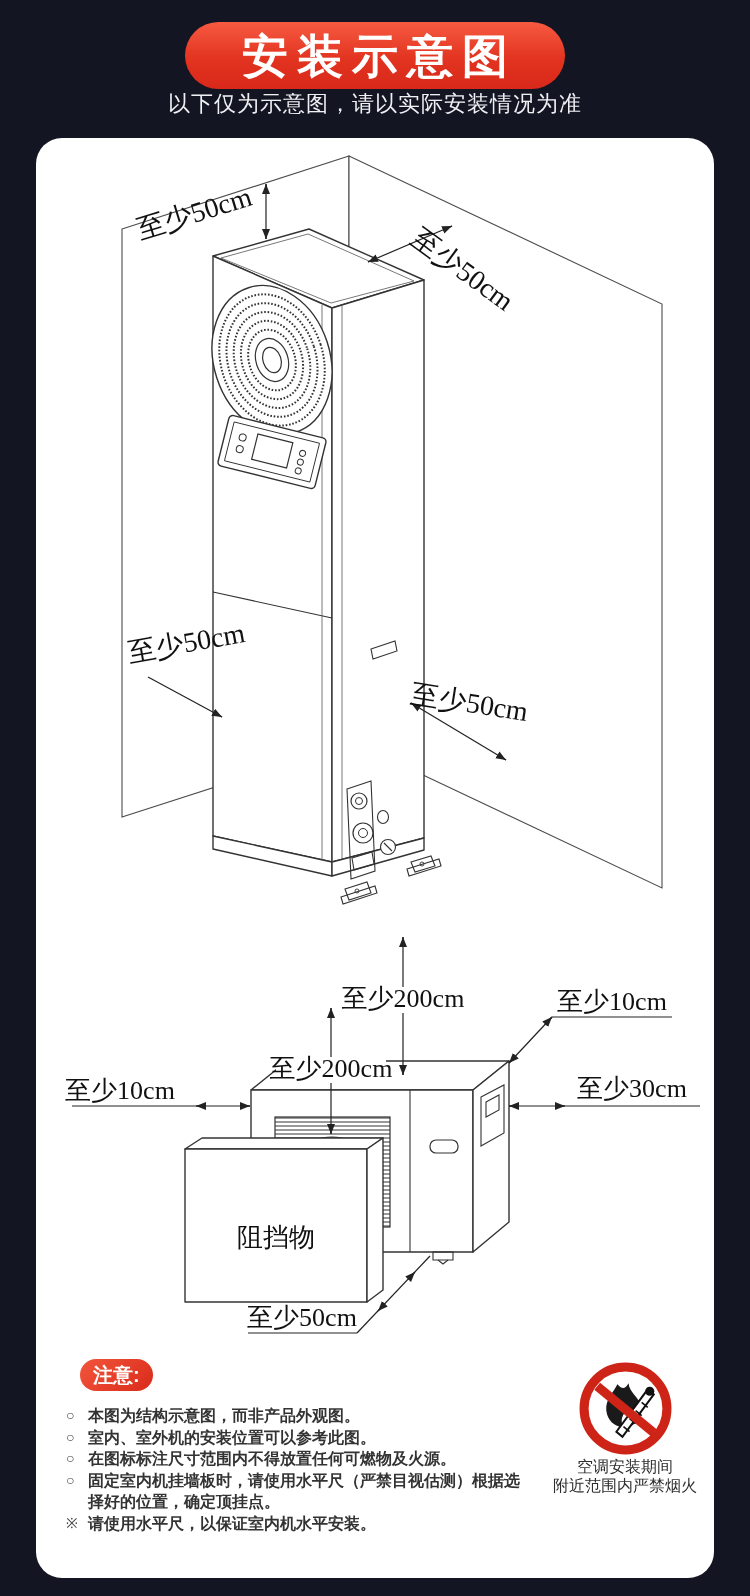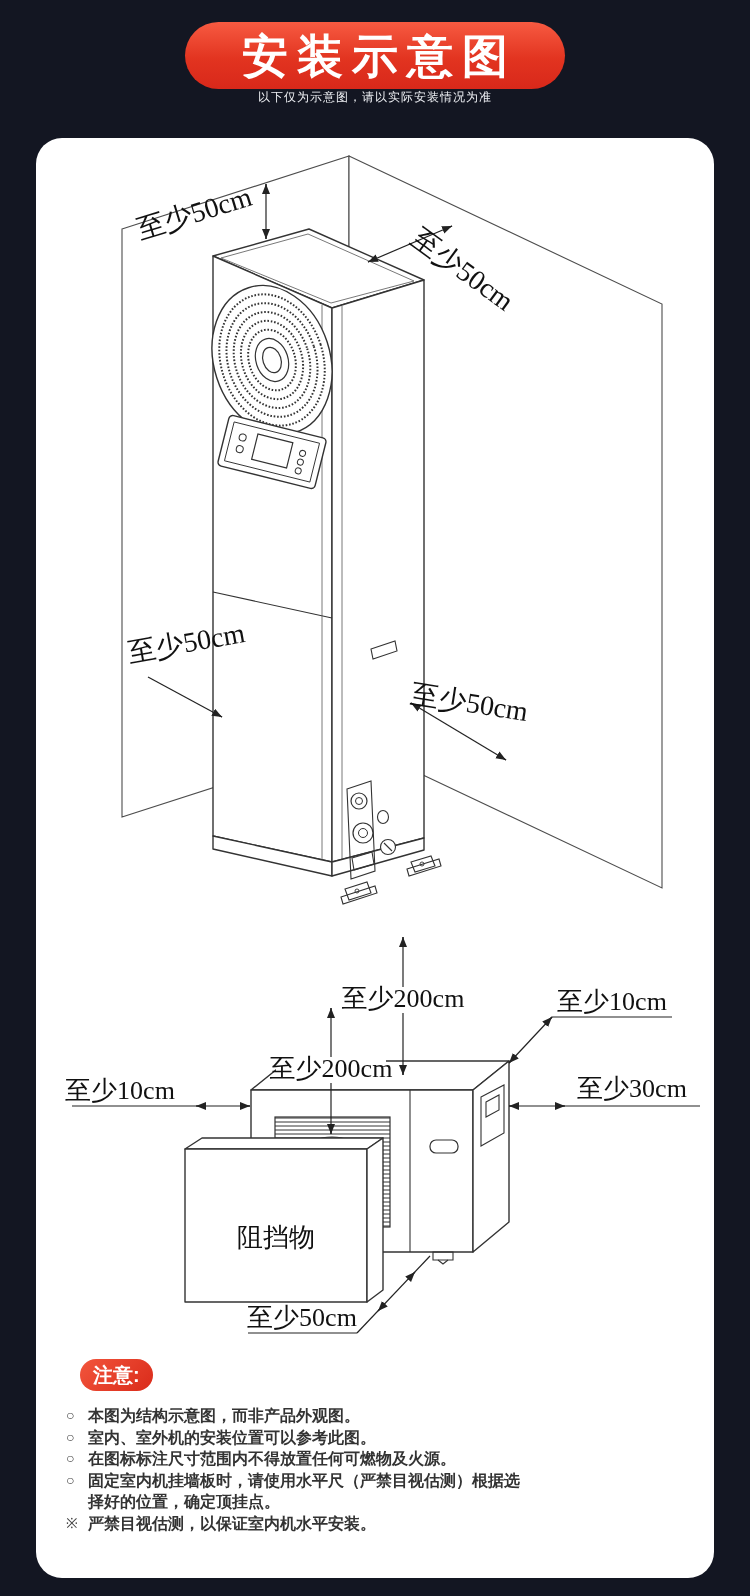--- a/index.html
+++ b/index.html
@@ -4,21 +4,21 @@
 <style>
   html,body{margin:0;padding:0;background:#131622;}
   #page{position:relative;width:750px;height:1596px;background:#131622;overflow:hidden;
         font-family:"Liberation Sans",sans-serif;}
   
   #banner{position:absolute;left:185px;top:10px;width:380px;height:67px;border-radius:34px;
           background:linear-gradient(180deg,#f75a41 0%,#e23420 55%,#d8281a 100%);
           display:flex;align-items:center;justify-content:center;margin-top:12px;}
   #banner .t{color:#fff;font-size:46px;font-weight:bold;letter-spacing:9px;text-indent:9px;line-height:1;}
   #subtitle{position:absolute;left:0;top:89px;width:750px;text-align:center;color:#eef0f4;
-            font-size:12px;letter-spacing:1px;}
+            font-size:22px;letter-spacing:1px;}
   
   #card{position:absolute;left:36px;top:138px;width:678px;height:1440px;background:#fff;border-radius:26px;}
   
   #diagrams{position:absolute;left:0;top:0;width:750px;height:1596px;}
   
   #notice-badge{position:absolute;left:80px;top:1359px;padding:4px 13px;border-radius:16px;
          background:linear-gradient(135deg,#f2553c 0%,#da2b1a 100%);color:#fff;font-size:20px;
          font-weight:bold;line-height:1.2;}
   #notice-list{position:absolute;left:66px;top:1405px;width:456px;}
   .nrow{display:flex;align-items:flex-start;color:#333;font-size:16px;line-height:21.5px;}
@@ -216,18 +216,30 @@
     <div class="nrow">
       <span class="b">○</span>
       <span class="x">在图标标注尺寸范围内不得放置任何可燃物及火源。</span>
     </div>
     <div class="nrow">
       <span class="b">○</span>
       <span class="x">固定室内机挂墙板时，请使用水平尺（严禁目视估测）根据选择好的位置，确定顶挂点。</span>
     </div>
     <div class="nrow">
       <span class="b">※</span>
-      <span class="x">严禁目视估测，以保证室内机水平安装。</span>
+      <span class="x">请使用水平尺，以保证室内机水平安装。</span>
     </div>
   </div>
 
+  <div id="fire">
+    <svg width="97" height="97" viewBox="0 0 96 96">
+      <circle cx="48" cy="48" r="41" fill="#fff" stroke="#ce2418" stroke-width="9"></circle>
+      <path d="M40,24 C35,34 28,39 29,50 C30,60 38,67 46,66 C43,61 44,56 48,51 C52,56 56,59 54,65 C61,61 66,53 63,44 C60,36 52,32 51,23 C48,29 44,29 40,24 Z" fill="#1a1a1a"></path>
+      <path d="M39,71 L70,29 L76,34 L45,76 Z" fill="#fff" stroke="#111" stroke-width="2"></path>
+      <path d="M46,66 L52,71 M52,58 L58,63 M58,50 L64,55 M64,42 L70,47" stroke="#111" stroke-width="1.6"></path>
+      <circle cx="72" cy="31" r="4.5" fill="#111"></circle>
+      <line x1="20" y1="26" x2="76" y2="72" stroke="#ce2418" stroke-width="9"></line>
+    </svg>
+    <div class="c1">空调安装期间</div>
+    <div class="c2">附近范围内严禁烟火</div>
+  </div>
 
 </div>
 
 </body></html>

